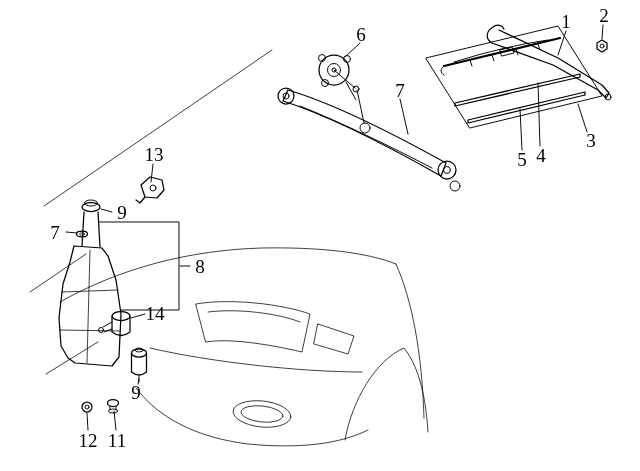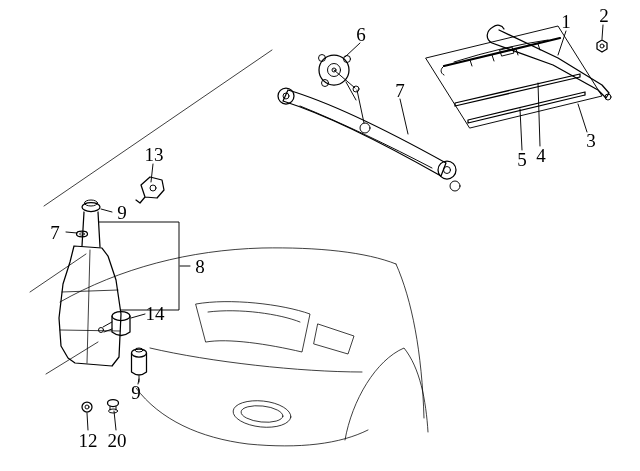--- a/index.html
+++ b/index.html
@@ -153,19 +153,19 @@
   <div class="callout" style="left:566px;top:21px">1</div>
   <div class="callout" style="left:604px;top:15px">2</div>
   <div class="callout" style="left:591px;top:140px">3</div>
   <div class="callout" style="left:541px;top:155px">4</div>
   <div class="callout" style="left:522px;top:159px">5</div>
   <div class="callout" style="left:361px;top:34px">6</div>
   <div class="callout" style="left:400px;top:90px">7</div>
   <div class="callout" style="left:200px;top:266px">8</div>
   <div class="callout" style="left:122px;top:212px">9</div>
   <div class="callout" style="left:55px;top:232px">7</div>
-  <div class="callout" style="left:117px;top:440px">20</div>
+  <div class="callout" style="left:117px;top:440px">11</div>
   <div class="callout" style="left:88px;top:440px">12</div>
   <div class="callout" style="left:136px;top:392px">9</div>
   <div class="callout" style="left:155px;top:313px">14</div>
   <div class="callout" style="left:154px;top:154px">13</div>
 
 </div>
 
 </body></html>

